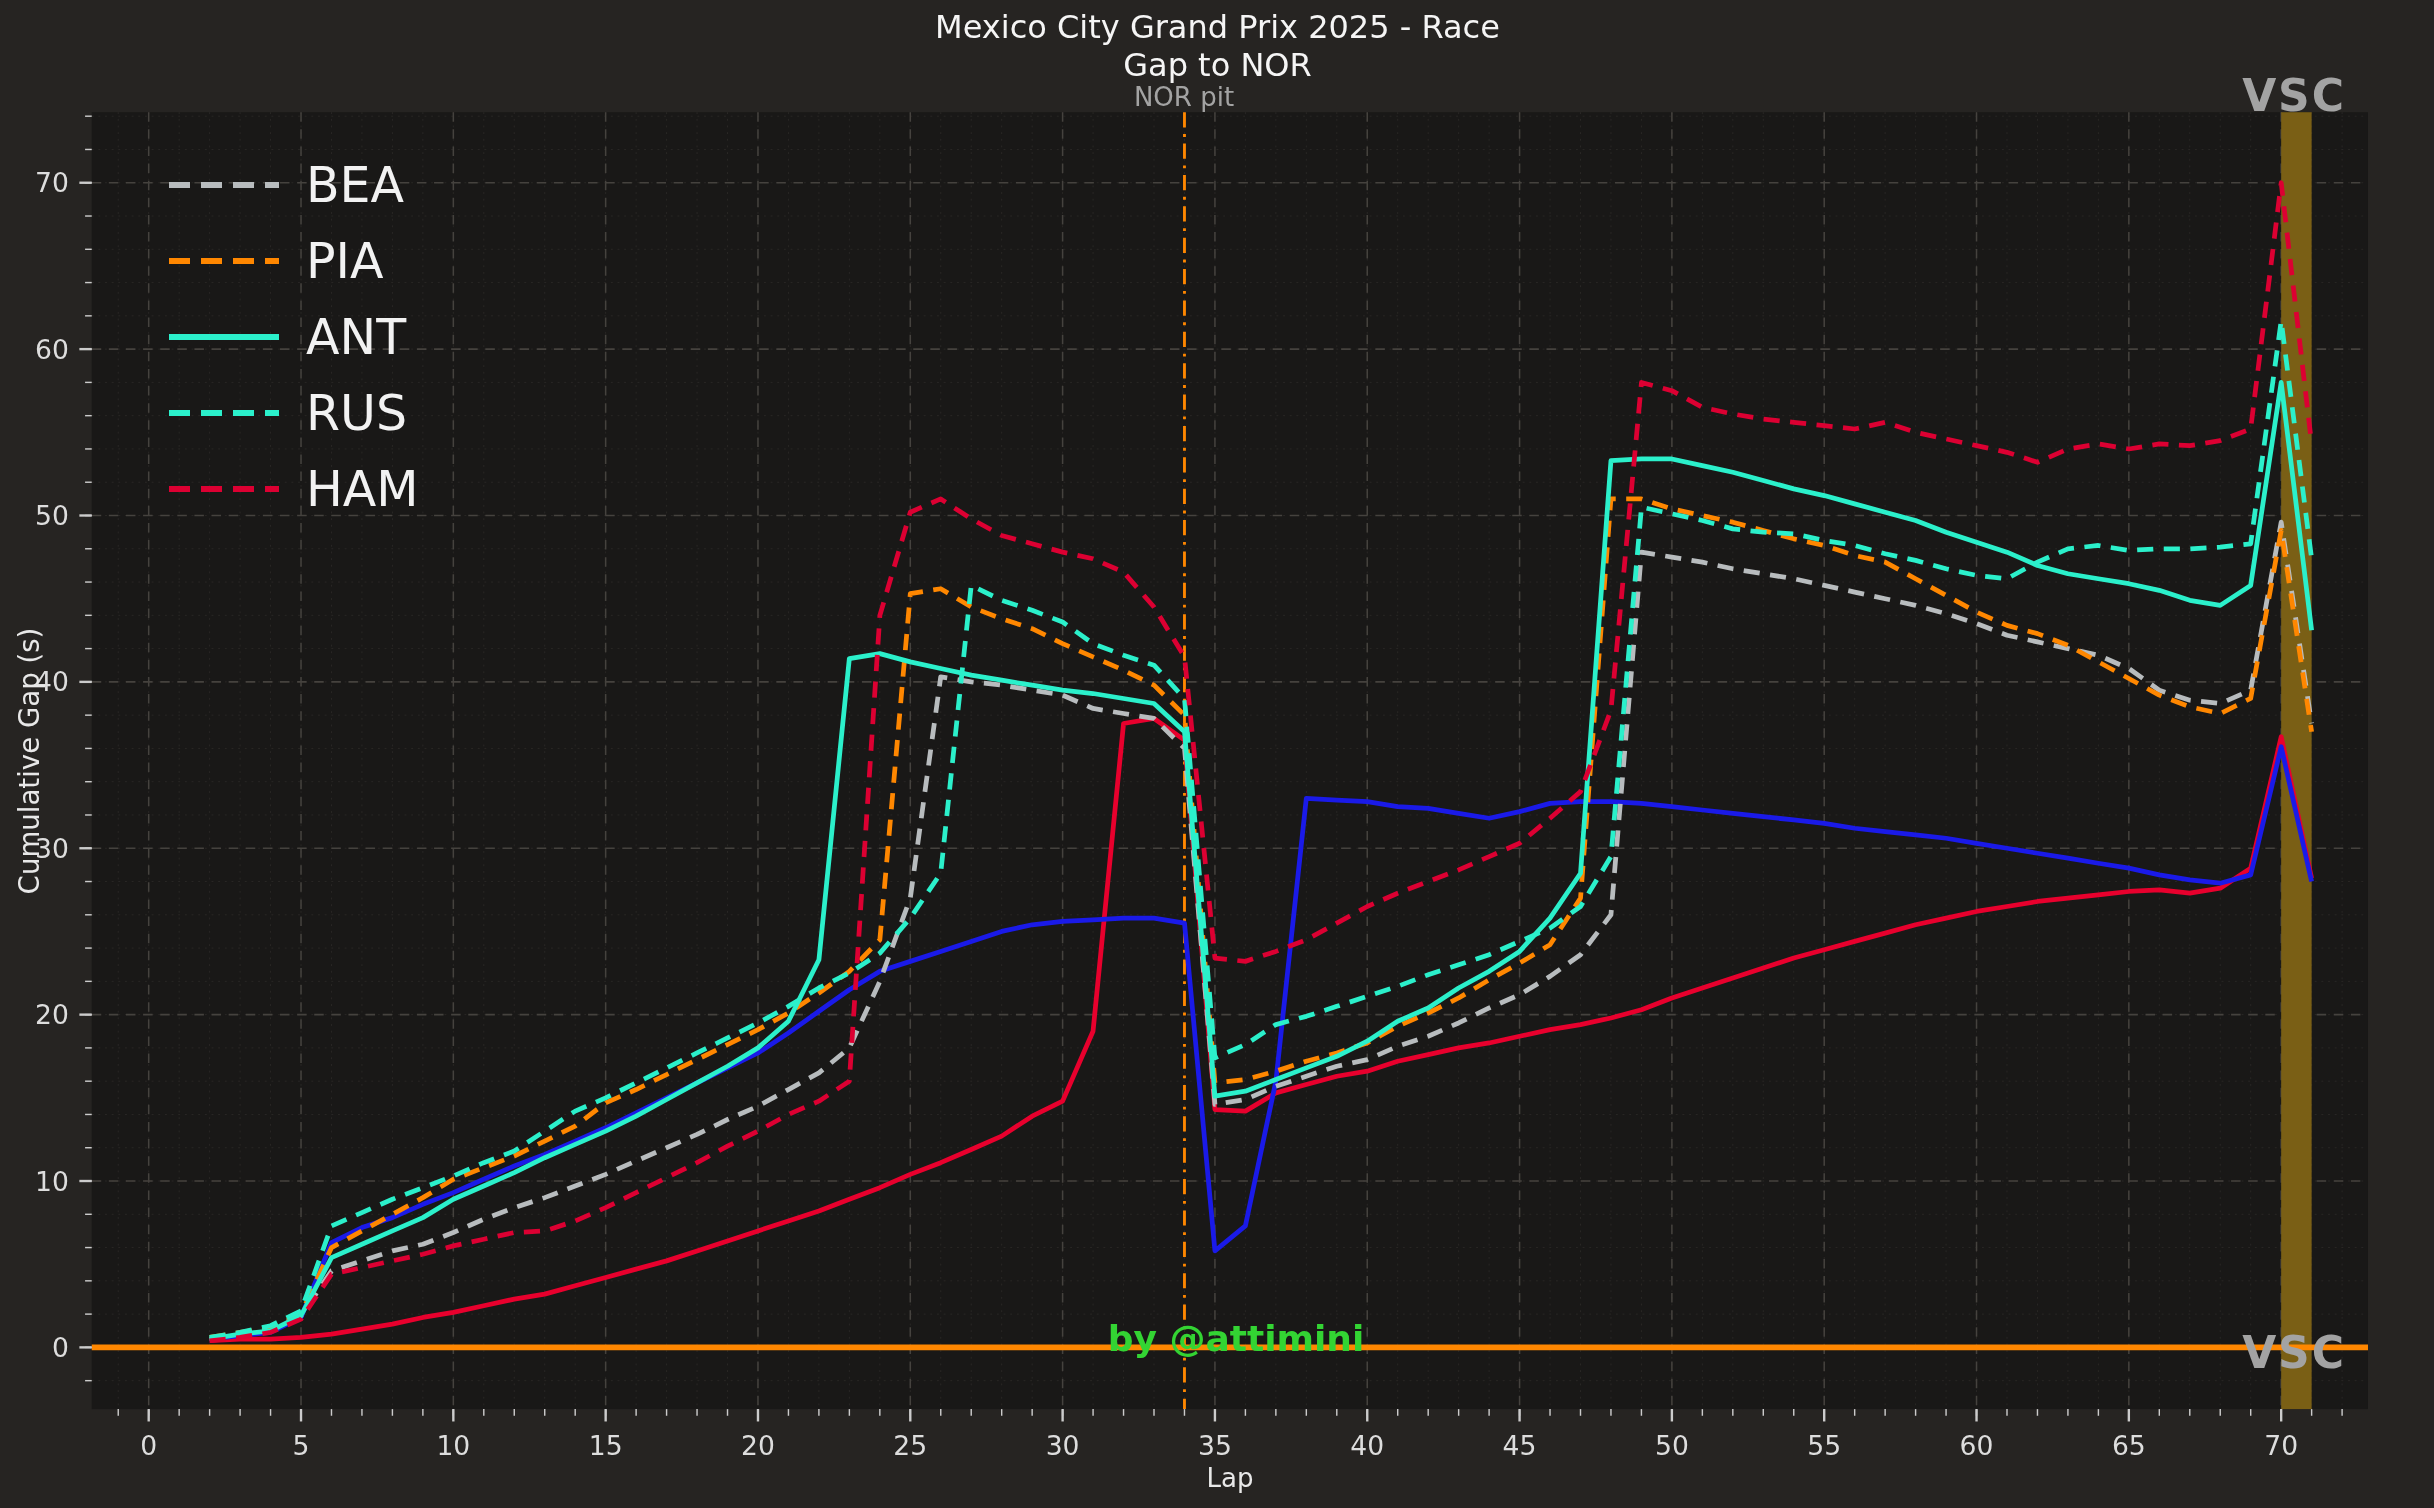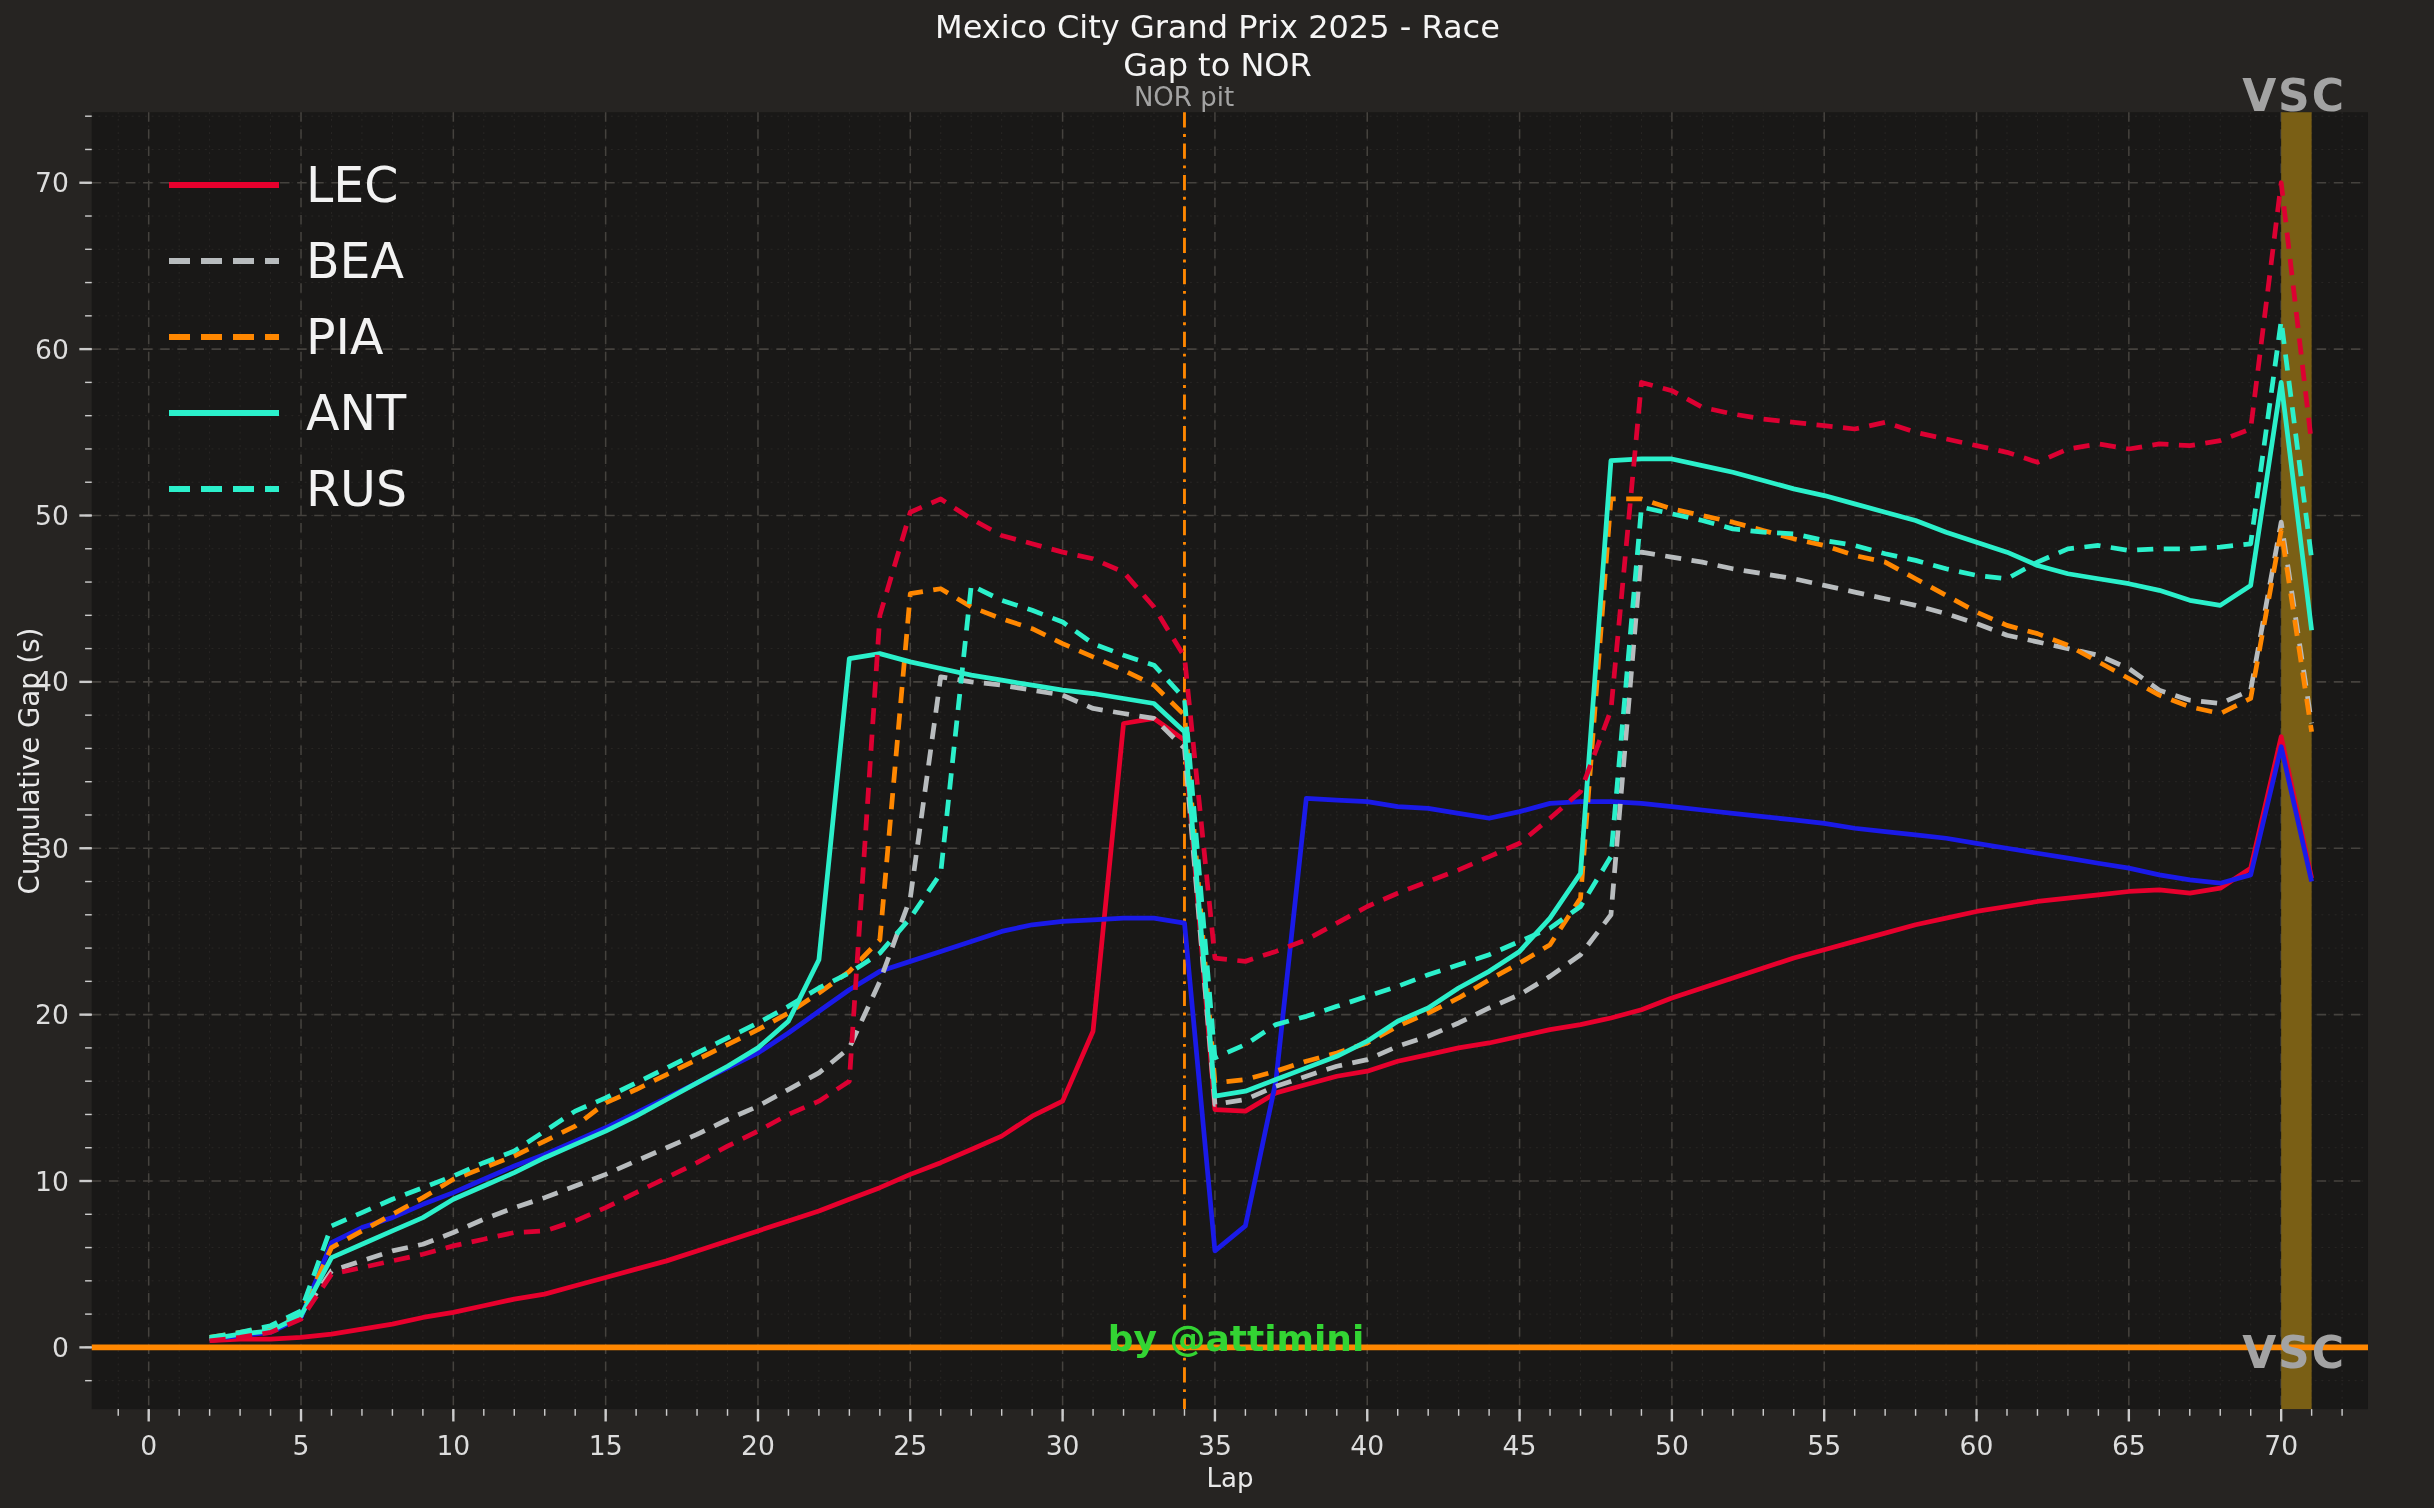--- a/index.html
+++ b/index.html
@@ -340,34 +340,34 @@
 
   <div class="overlay nor-pit">NOR pit</div>
   <div class="overlay vsc vsc-top">VSC</div>
   <div class="overlay vsc vsc-bottom">VSC</div>
   <div class="overlay credit">by @attimini</div>
   <div class="overlay xlabel">Lap</div>
   <div class="overlay ylabel">Cumulative Gap (s)</div>
 
   <div class="legend" id="legend">
       <div class="legend-row">
-        <div class="legend-swatch" style="background: rgb(232, 0, 45);"></div>
-        <div class="legend-label">LEC</div>
-      </div>
-      <div class="legend-row">
         <div class="legend-swatch" style="background: repeating-linear-gradient(90deg, rgb(184, 188, 190) 0px, rgb(184, 188, 190) 21px, transparent 21px, transparent 32px);"></div>
         <div class="legend-label">BEA</div>
       </div>
       <div class="legend-row">
         <div class="legend-swatch" style="background: repeating-linear-gradient(90deg, rgb(255, 135, 0) 0px, rgb(255, 135, 0) 21px, transparent 21px, transparent 32px);"></div>
         <div class="legend-label">PIA</div>
       </div>
       <div class="legend-row">
         <div class="legend-swatch" style="background: rgb(43, 240, 203);"></div>
         <div class="legend-label">ANT</div>
       </div>
       <div class="legend-row">
         <div class="legend-swatch" style="background: repeating-linear-gradient(90deg, rgb(43, 240, 203) 0px, rgb(43, 240, 203) 21px, transparent 21px, transparent 32px);"></div>
         <div class="legend-label">RUS</div>
       </div>
+      <div class="legend-row">
+        <div class="legend-swatch" style="background: repeating-linear-gradient(90deg, rgb(220, 0, 50) 0px, rgb(220, 0, 50) 21px, transparent 21px, transparent 32px);"></div>
+        <div class="legend-label">HAM</div>
+      </div>
     </div>
 </div>
 
 
 </body></html>

